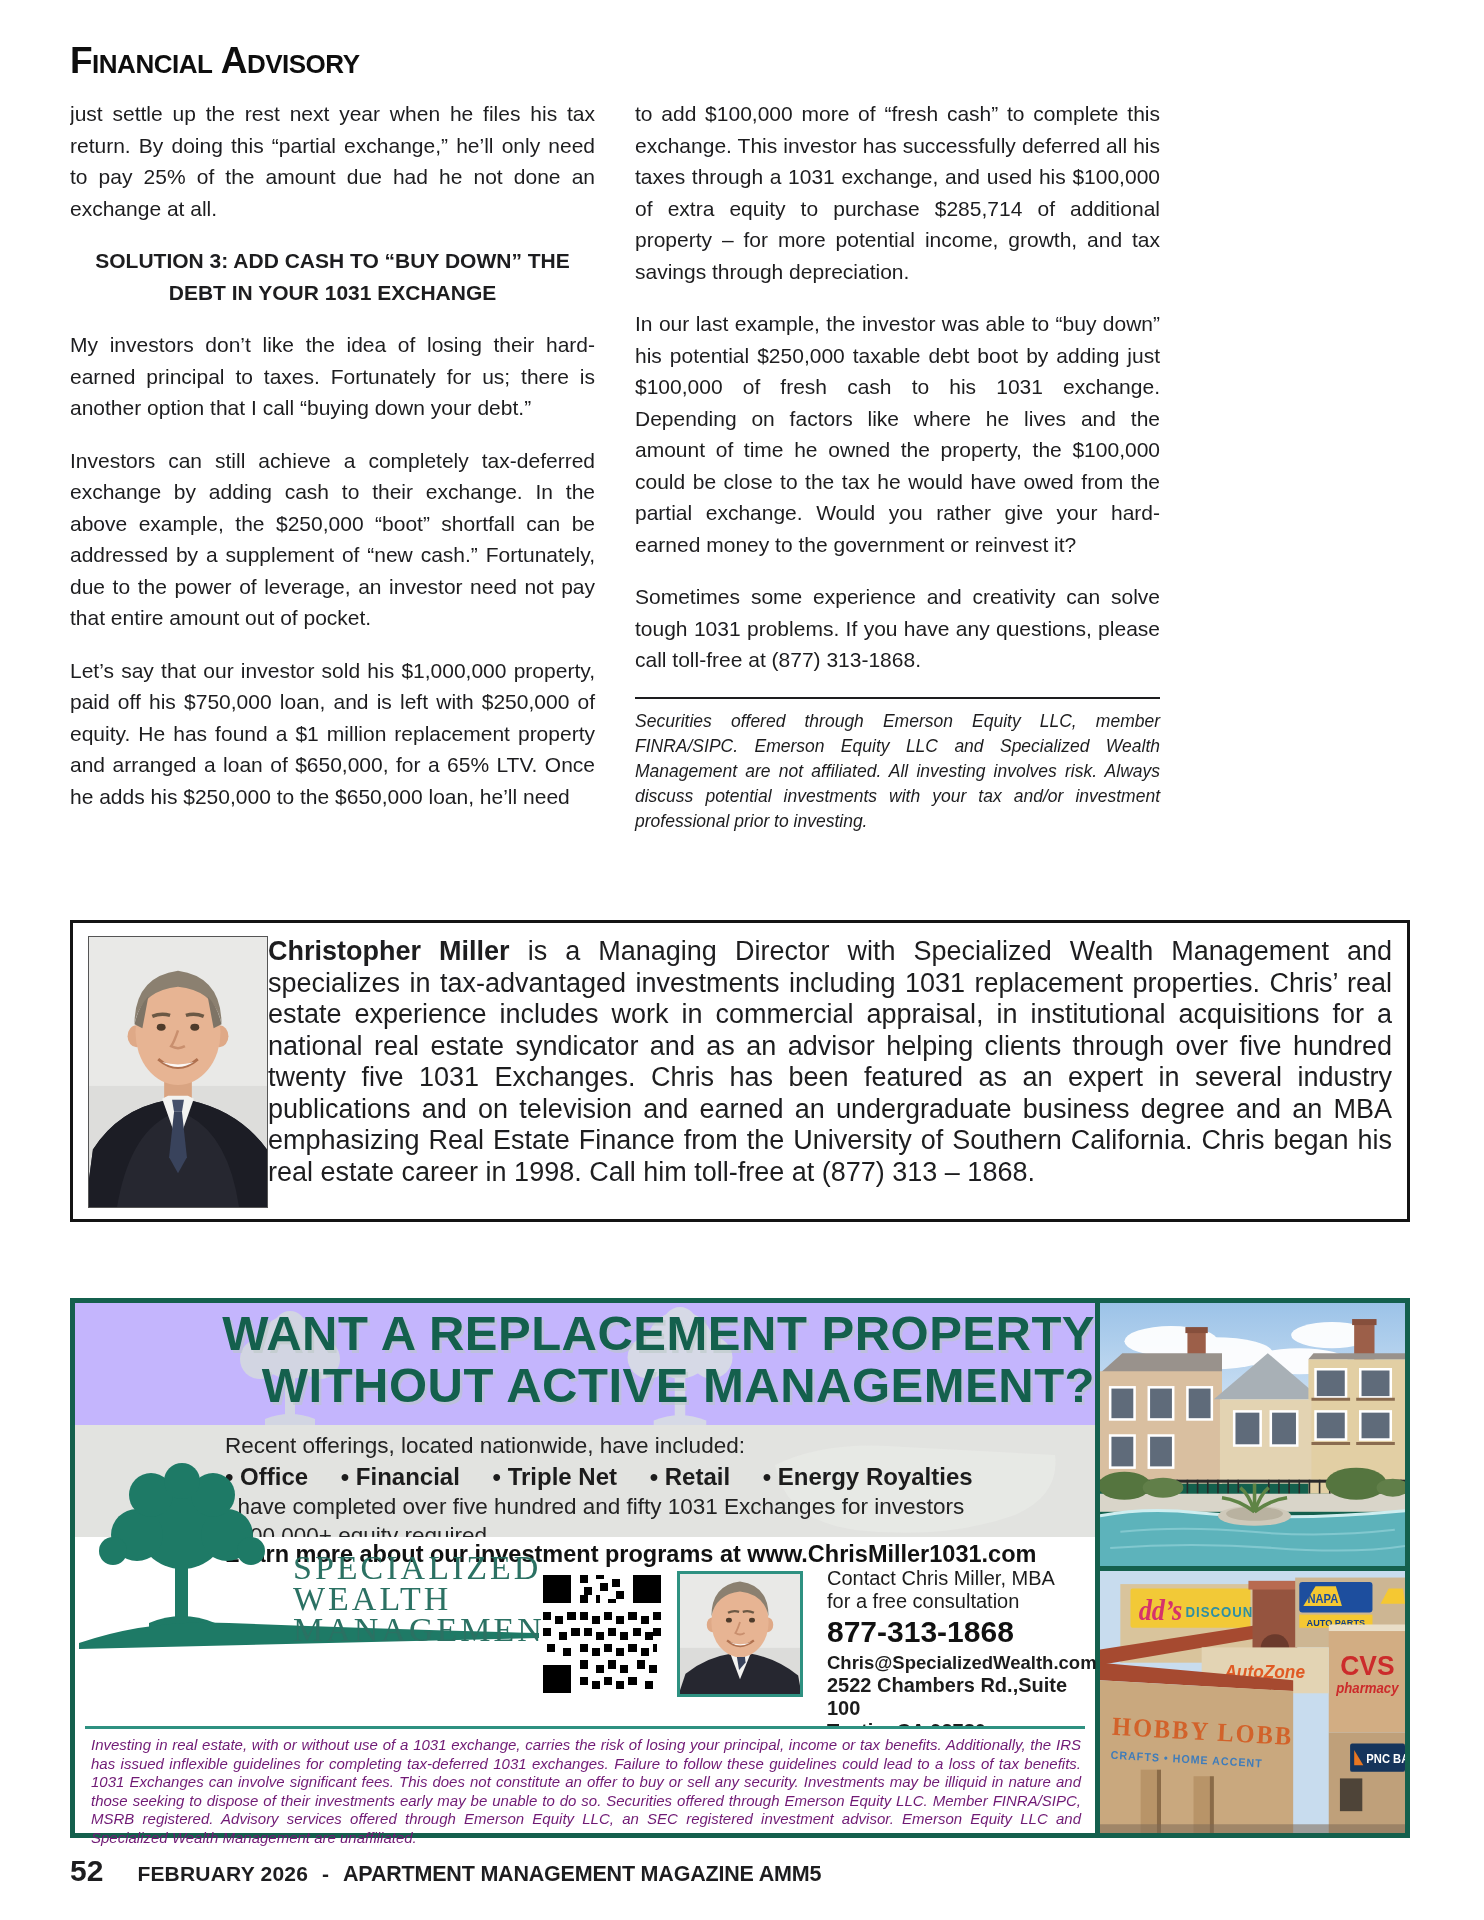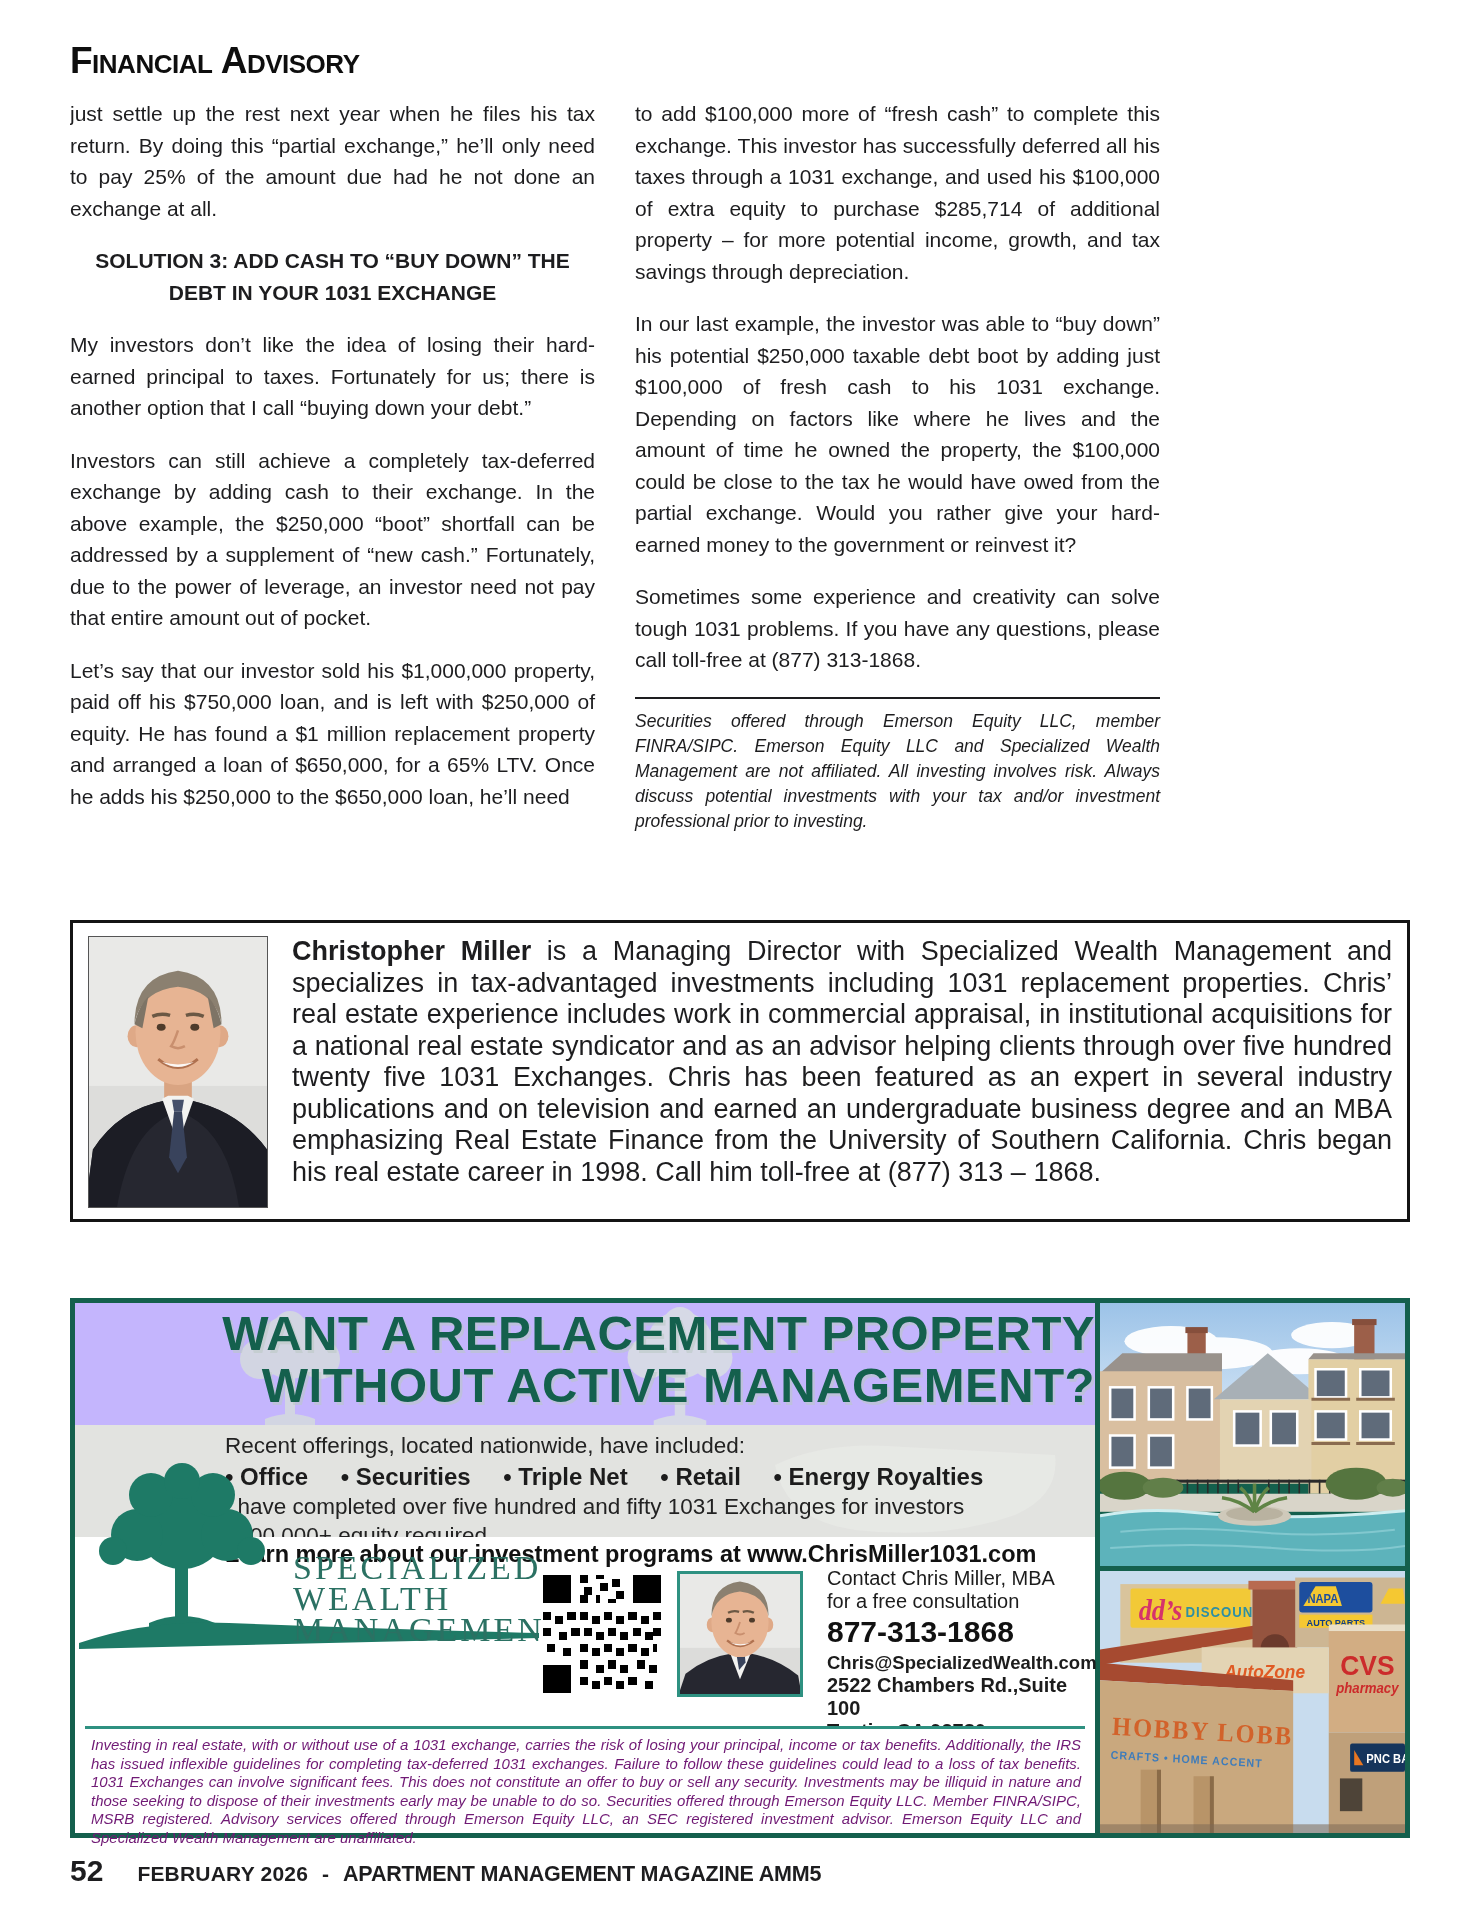--- a/index.html
+++ b/index.html
@@ -12,21 +12,21 @@
 
   
   .columns { display:flex; gap:40px; margin-top:16px; height:776px; overflow:hidden; }
   .col { width:525px; font-size:21px; line-height:31.5px; text-align:justify; }
   .col p { margin-bottom:21px; }
   .solution-heading { text-align:center; font-weight:bold; margin:6px 4px 24px 4px; }
   .divider-rule { border-top:2.5px solid #1d1d1f; margin:16px 0 10px 0; }
   .legal { font-style:italic; font-size:17.5px; line-height:25px; }
 
   
-  .bio-box { margin-top:46px; border:3px solid #141414; height:302px; padding:13px 15px; display:flex; gap:24px; overflow:hidden; }
+  .bio-box { margin-top:46px; border:3px solid #141414; height:302px; padding:13px 15px; display:flex; overflow:hidden; }
   .bio-photo { flex:none; width:180px; height:272px; border:1px solid #555; background:#e9e9e7; }
   .bio-text { font-size:27px; line-height:31.5px; text-align:justify; }
   .bio-text b { font-weight:bold; }
 
   
   .ad { margin-top:76px; height:540px; border:5px solid #14604d; display:flex; background:#fff; }
   .ad-left { flex:1; position:relative; display:flex; flex-direction:column; min-width:0; }
   .ad-headline { height:122px; background:#c4b5fd; position:relative; text-align:right; padding-top:4px; overflow:hidden; }
   .ad-headline .hl { position:relative; z-index:2; font-weight:bold; font-size:49px; line-height:52px; color:#14604d; letter-spacing:0.5px; text-shadow:2.5px 2.5px 0 rgba(186,201,194,0.55); }
   .wm { position:absolute; z-index:1; opacity:0.75; }
@@ -141,21 +141,21 @@
         <div class="hl">WITHOUT ACTIVE MANAGEMENT?</div>
       </div>
 
       <div class="ad-gray">
         <svg class="wm" style="right:30px; top:10px;" width="300" height="110" viewBox="0 0 300 110">
           <path d="M10 30 Q60 5 140 12 L290 20 Q295 60 250 80 Q180 105 90 95 Q20 85 10 30 Z" fill="#ebece9" opacity="0.8"></path>
         </svg>
         <div class="gtxt offer-intro">Recent offerings, located nationwide, have included:</div>
         <div class="gtxt bullets">
           <span class="bullet-item">Office</span>
-          <span class="bullet-item">Securities</span>
+          <span class="bullet-item">Financial</span>
           <span class="bullet-item">Triple Net</span>
           <span class="bullet-item">Retail</span>
           <span class="bullet-item">Energy Royalties</span>
         </div>
         <div class="gtxt exp-line">I have completed over five hundred and fifty 1031 Exchanges for investors</div>
         <div class="gtxt exp-line">$200,000+ equity required.</div>
       </div>
 
       <div class="ad-white">
         <div class="learn-more">Learn more about our investment programs at www.ChrisMiller1031.com</div>

